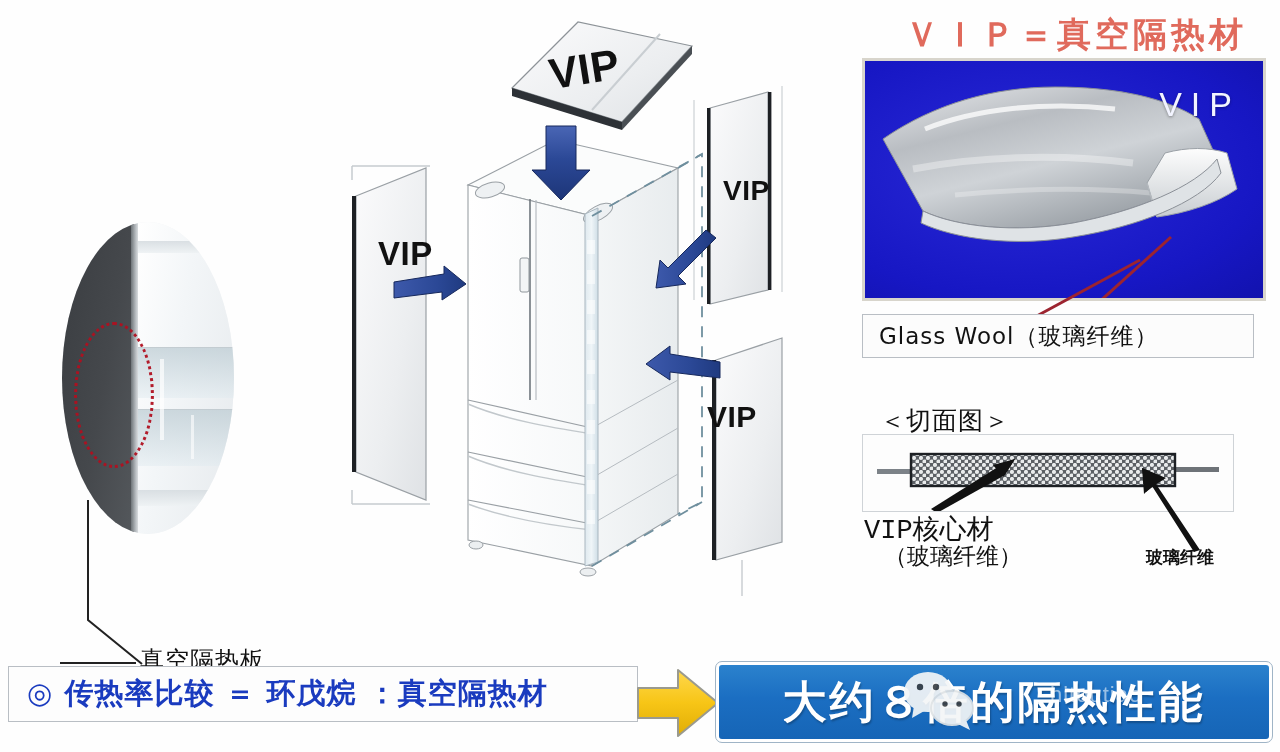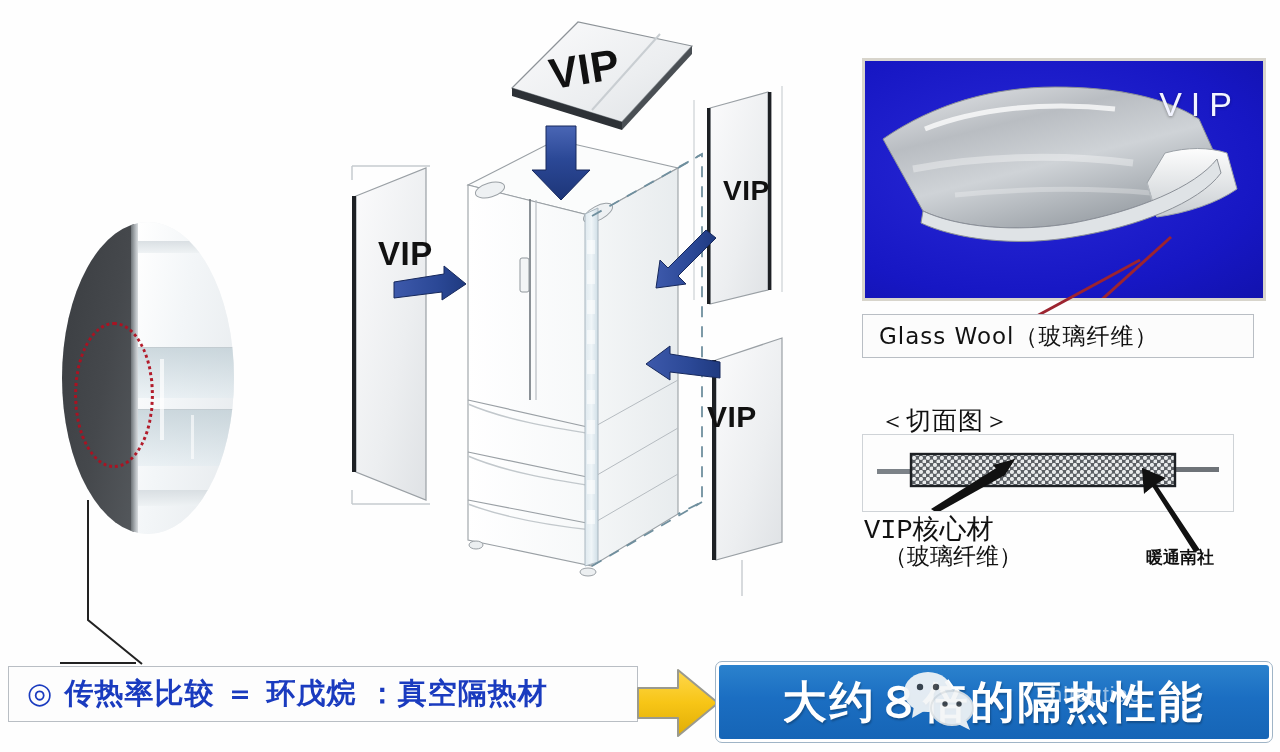--- a/index.html
+++ b/index.html
@@ -148,20 +148,21 @@
     font-size: 34px; font-weight: 700; letter-spacing: 4px;
     color: #e06a5c;
     font-family: "DejaVu Sans", "Liberation Sans", sans-serif;
   }
 </style>
 </head>
 <body>
 
 <div id="stage">
 
+  <div class="abs nosel" id="main-title">ＶＩＰ＝真空隔热材</div>
 
   <div class="abs" id="oval-photo">
     <div class="dark-slab"></div>
     <div class="door-edge"></div>
     <div class="body-white"></div>
     <div class="shelf" style="left:44%; top:6%; width:56%; height:4%;"></div>
     <div class="glass" style="left:44%; top:40%; width:56%; height:16%;"></div>
     <div class="glass" style="left:44%; top:60%; width:56%; height:18%;"></div>
     <div class="shelf" style="left:44%; top:86%; width:56%; height:5%;"></div>
     <div class="hl" style="left:57%; top:44%; width:4px; height:26%; opacity:.8;"></div>
@@ -368,23 +369,24 @@
   <svg class="abs" style="left:1132px; top:466px;" width="92" height="90" viewBox="0 0 92 90">
     <polygon points="62,86 20,20 12,28 10,2 34,12 24,18 68,84" fill="#111"></polygon>
     <polygon points="10,2 14,26 32,12" fill="#111"></polygon>
   </svg>
 
   <div class="abs nosel" id="core-label">
     <span>VIP核心材</span>
     <span class="sub">（玻璃纤维）</span>
   </div>
 
-  <div class="abs nosel" id="bag-label">暖通南社</div>
+  <div class="abs nosel" id="bag-label">玻璃纤维</div>
 
   <div class="abs" id="vacuum-board-line"></div>
+  <div class="abs nosel" id="vacuum-board-label">真空隔热板</div>
 
   <div class="abs" id="bottom-left-box">
     <span id="bottom-left-text" class="nosel">◎ 传热率比较 ＝ 环戊烷 ：真空隔热材</span>
   </div>
 
   <svg class="abs" style="left:632px; top:664px;" width="92" height="78" viewBox="0 0 92 78">
     <defs>
       <linearGradient id="yGrad" x1="0" y1="0" x2="0" y2="1">
         <stop offset="0%" stop-color="#ffd84d"></stop>
         <stop offset="50%" stop-color="#f7c516"></stop>

